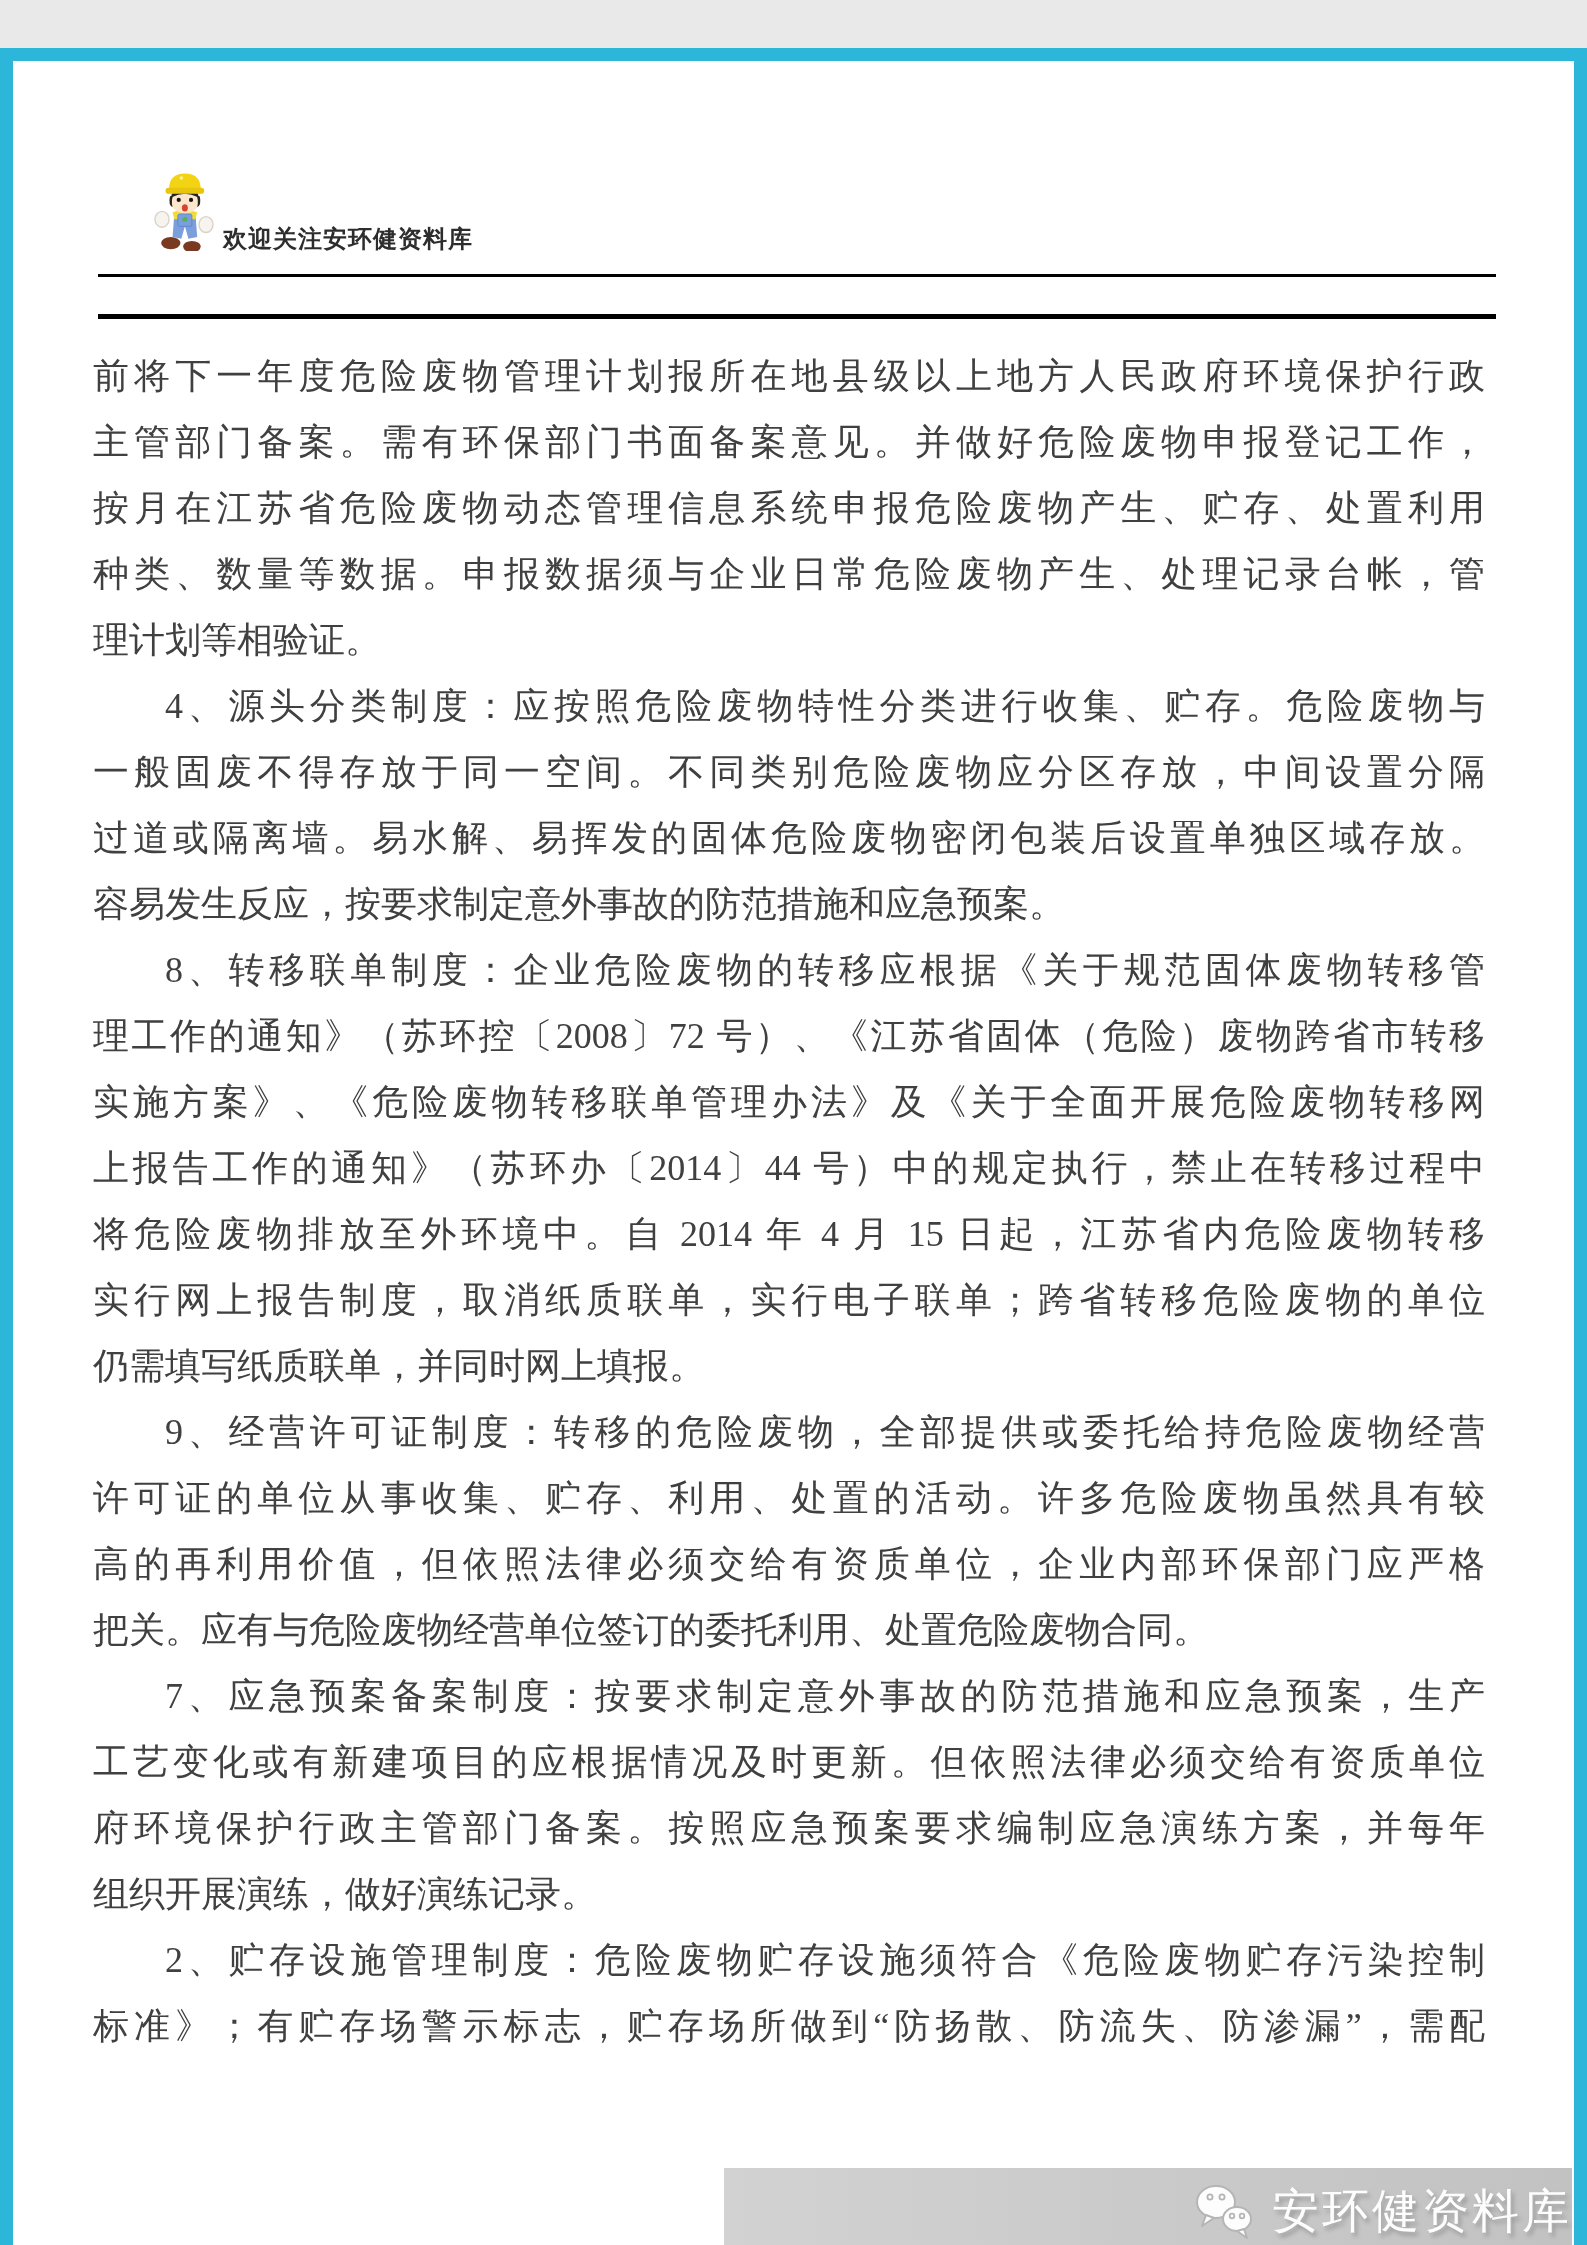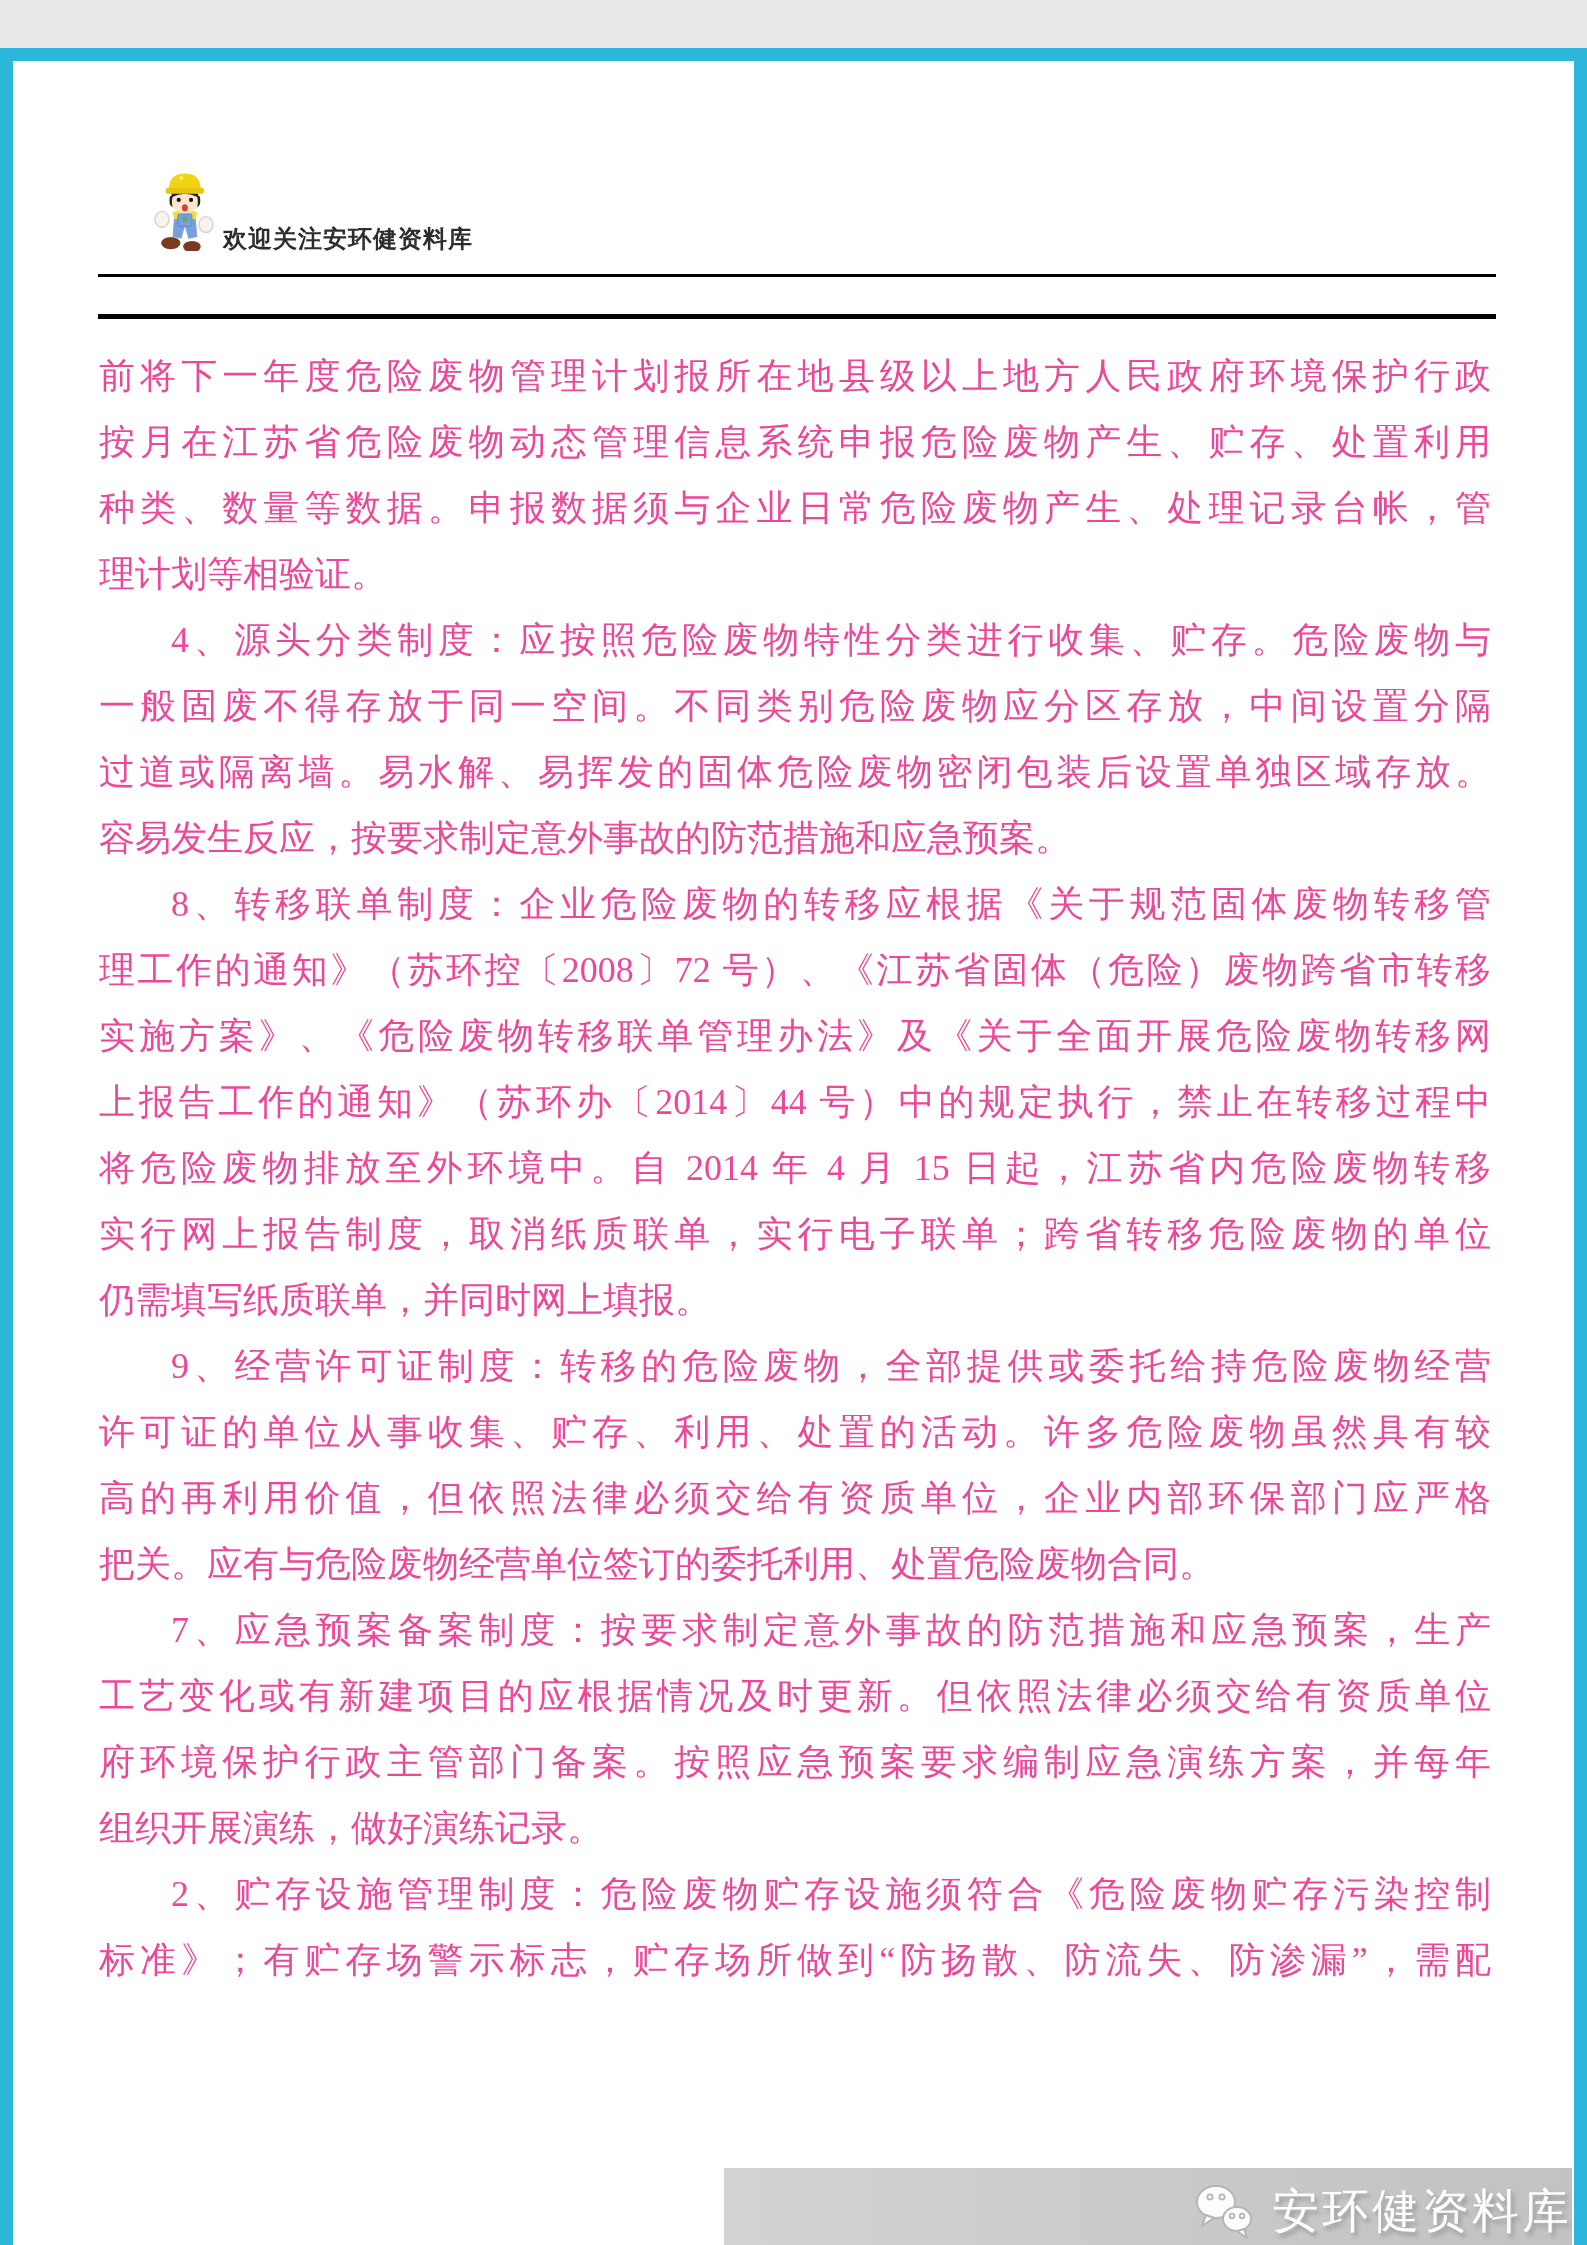--- a/index.html
+++ b/index.html
@@ -21,22 +21,22 @@
     font-family:"Liberation Sans","DejaVu Sans",sans-serif;
     font-weight:bold;font-size:24px;color:#2d2d2d;white-space:nowrap;
     letter-spacing:1px;
   }
   
   .rule{position:absolute;left:85px;width:1398px;background:#000;}
   .rule-thin{top:213px;height:3px;}
   .rule-thick{top:253px;height:5px;}
   
   .body{
-    position:absolute;left:86px;width:1392px;top:282px;
-    color:#ec4899;
+    position:absolute;left:80px;width:1392px;top:282px;
+    color:#404040;
   }
   .line{
     height:66px;line-height:66px;font-size:36px;
     white-space:nowrap;overflow:visible;
   }
   .line.just{
     white-space:normal;
     text-align:justify;
     text-align-last:justify;
     text-justify:inter-ideograph;
@@ -93,20 +93,21 @@
       <ellipse cx="36" cy="51" rx="3.4" ry="4" fill="#d8432f"></ellipse>
     </svg>
     <div class="welcome">欢迎关注安环健资料库</div>
   </div>
 
   <div class="rule rule-thin"></div>
   <div class="rule rule-thick"></div>
 
   <div class="body" id="body-lines">
       <div class="line just">前将下一年度危险废物管理计划报所在地县级以上地方人民政府环境保护行政</div>
+      <div class="line just">主管部门备案。需有环保部门书面备案意见。并做好危险废物申报登记工作，</div>
       <div class="line just">按月在江苏省危险废物动态管理信息系统申报危险废物产生、贮存、处置利用</div>
       <div class="line just">种类、数量等数据。申报数据须与企业日常危险废物产生、处理记录台帐，管</div>
       <div class="line">理计划等相验证。</div>
       <div class="line indent just">4、源头分类制度：应按照危险废物特性分类进行收集、贮存。危险废物与</div>
       <div class="line just">一般固废不得存放于同一空间。不同类别危险废物应分区存放，中间设置分隔</div>
       <div class="line just">过道或隔离墙。易水解、易挥发的固体危险废物密闭包装后设置单独区域存放。</div>
       <div class="line">容易发生反应，按要求制定意外事故的防范措施和应急预案。</div>
       <div class="line indent just">8、转移联单制度：企业危险废物的转移应根据《关于规范固体废物转移管</div>
       <div class="line just">理工作的通知》（苏环控〔2008〕72 号）、《江苏省固体（危险）废物跨省市转移</div>
       <div class="line just">实施方案》、《危险废物转移联单管理办法》及《关于全面开展危险废物转移网</div>

